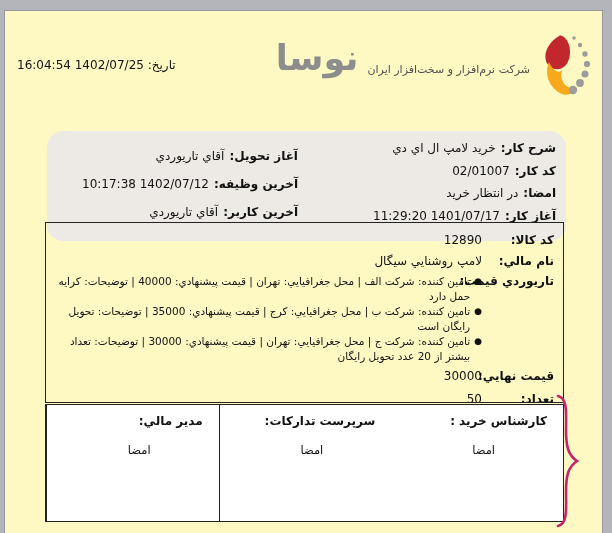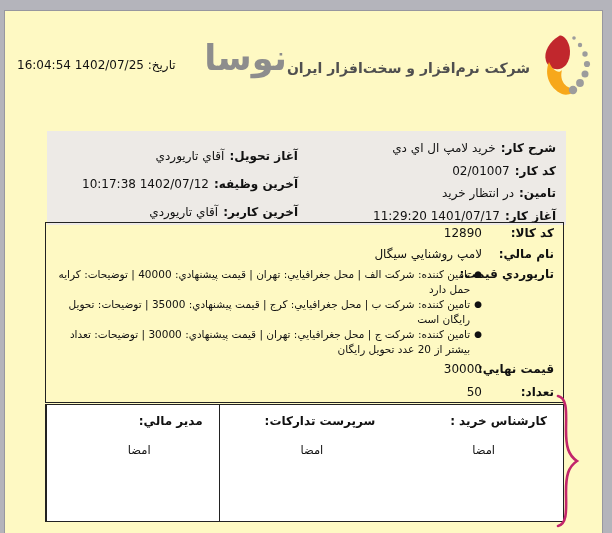--- a/index.html
+++ b/index.html
@@ -9,33 +9,33 @@
         border:1px solid #97979f;box-sizing:border-box;}
 
   
   .date-line{position:absolute;left:12px;top:47px;direction:rtl;font-size:12px;color:#111;}
   .date-line .lbl{font-weight:400;}
 
   
   .logo{position:absolute;top:20px;right:8px;display:flex;align-items:flex-start;}
   .logo-text{display:flex;flex-direction:row;align-items:flex-end;margin-top:10px;}
   .wordmark{font-size:35px;font-weight:700;color:#8d8d8d;line-height:1;letter-spacing:1px;}
-  .tagline{margin-top:7px;font-size:14px;font-weight:700;color:#4f4f4f;direction:rtl;white-space:nowrap;}
+  .tagline{margin-top:7px;font-size:11px;font-weight:400;color:#4f4f4f;direction:rtl;white-space:nowrap;margin-left:9px;}
 
   
-  .panel{position:absolute;left:42px;top:120px;width:519px;height:94px;background:#edeae6;box-sizing:border-box;}
+  .panel{position:absolute;left:42px;top:120px;width:519px;height:110px;background:#edeae6;box-sizing:border-box;border-radius:16px;}
   .panel-col-right{position:absolute;top:6px;right:10px;direction:rtl;text-align:right;}
   .panel-col-right .prow{line-height:22.5px;font-size:12px;color:#111;}
   .panel-col-left{position:absolute;top:11px;right:268px;direction:rtl;text-align:right;}
   .panel-col-left .prow{line-height:28px;font-size:12px;color:#111;}
   .plabel{font-weight:700;margin-left:5px;}
 
   
   .item-box{position:absolute;left:40px;top:211px;width:519px;height:181px;border:1.5px solid #222;
-            box-sizing:border-box;padding:2px 9px;direction:rtl;overflow:hidden;}
+            box-sizing:border-box;padding:9px 9px;direction:rtl;overflow:hidden;}
   .mrow{margin-bottom:4px;font-size:12px;color:#111;line-height:17px;}
   .mlabel{display:inline-block;width:72px;font-weight:700;white-space:nowrap;vertical-align:top;}
   .mrow-flex{display:flex;margin-bottom:4px;font-size:10.5px;color:#111;}
   .mrow-flex .mlabel{font-size:12px;flex:0 0 72px;}
   .bullets{flex:1;}
   .bullet-line{display:flex;line-height:15px;}
   .bullet-mark{margin-left:4px;font-size:9px;line-height:15px;}
   .bullet-text{flex:1;}
   .rows2 .mrow{margin-bottom:6px;}
 
@@ -81,21 +81,21 @@
 
     <div class="panel">
       <div class="panel-col-right">
         <div class="prow">
           <span class="plabel">شرح کار:</span><span>خريد لامپ ال اي دي</span>
         </div>
         <div class="prow">
           <span class="plabel">کد کار:</span><span>02/01007</span>
         </div>
         <div class="prow">
-          <span class="plabel">تامين:</span><span>در انتظار خريد</span>
+          <span class="plabel">امضا:</span><span>در انتظار خريد</span>
         </div>
         <div class="prow">
           <span class="plabel">آغاز کار:</span><span>1401/07/17 11:29:20</span>
         </div>
       </div>
       <div class="panel-col-left">
         <div class="prow">
           <span class="plabel">آغاز تحويل:</span><span>آقاي تاريوردي</span>
         </div>
         <div class="prow">

